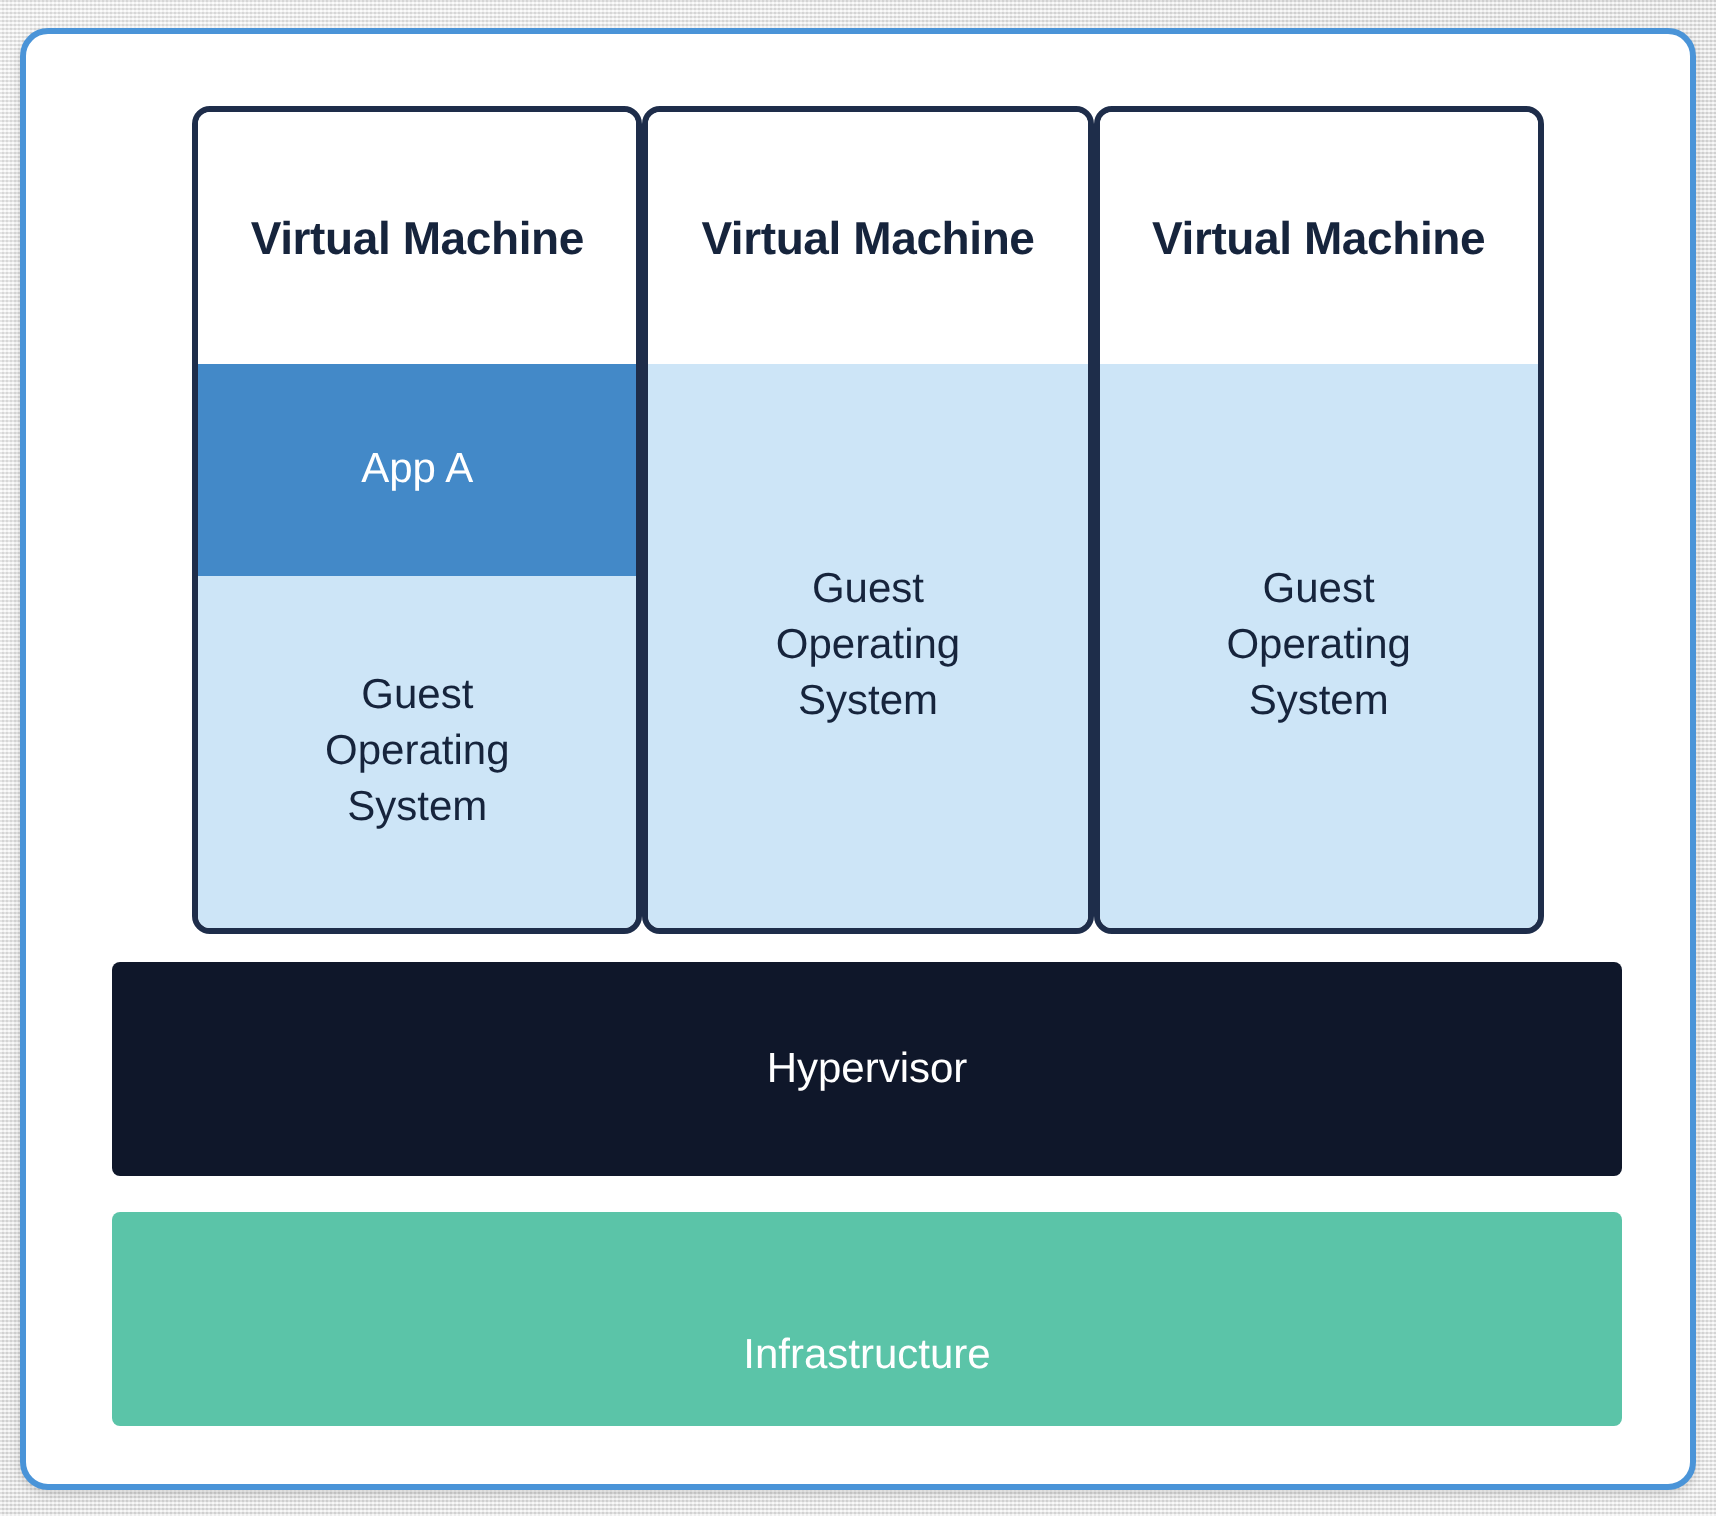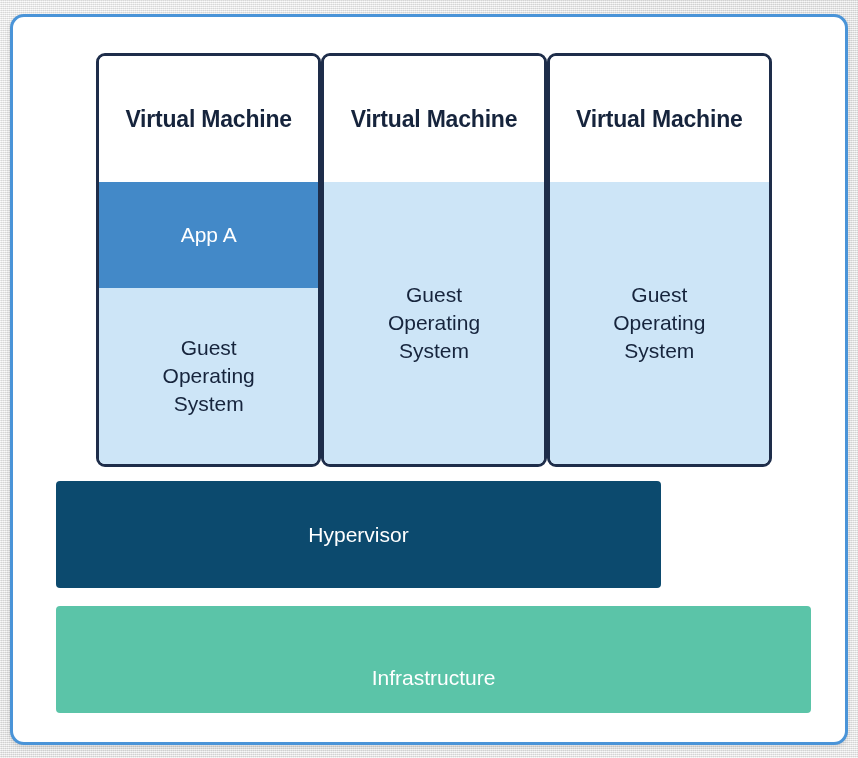--- a/index.html
+++ b/index.html
@@ -97,23 +97,23 @@
     line-height: 28px;
     color: #16243C;
     white-space: pre-line;
   }
 
   
   .hypervisor-bar {
     position: absolute;
     left: 43px;
     top: 464px;
-    width: 605px;
+    width: 755px;
     height: 107px;
-    background: #0c4a6e;
+    background: #0f172a;
     border-radius: 4px;
     display: flex;
     align-items: center;
     justify-content: center;
   }
   .hypervisor-label {
     font-size: 21px;
     color: #ffffff;
   }
 

